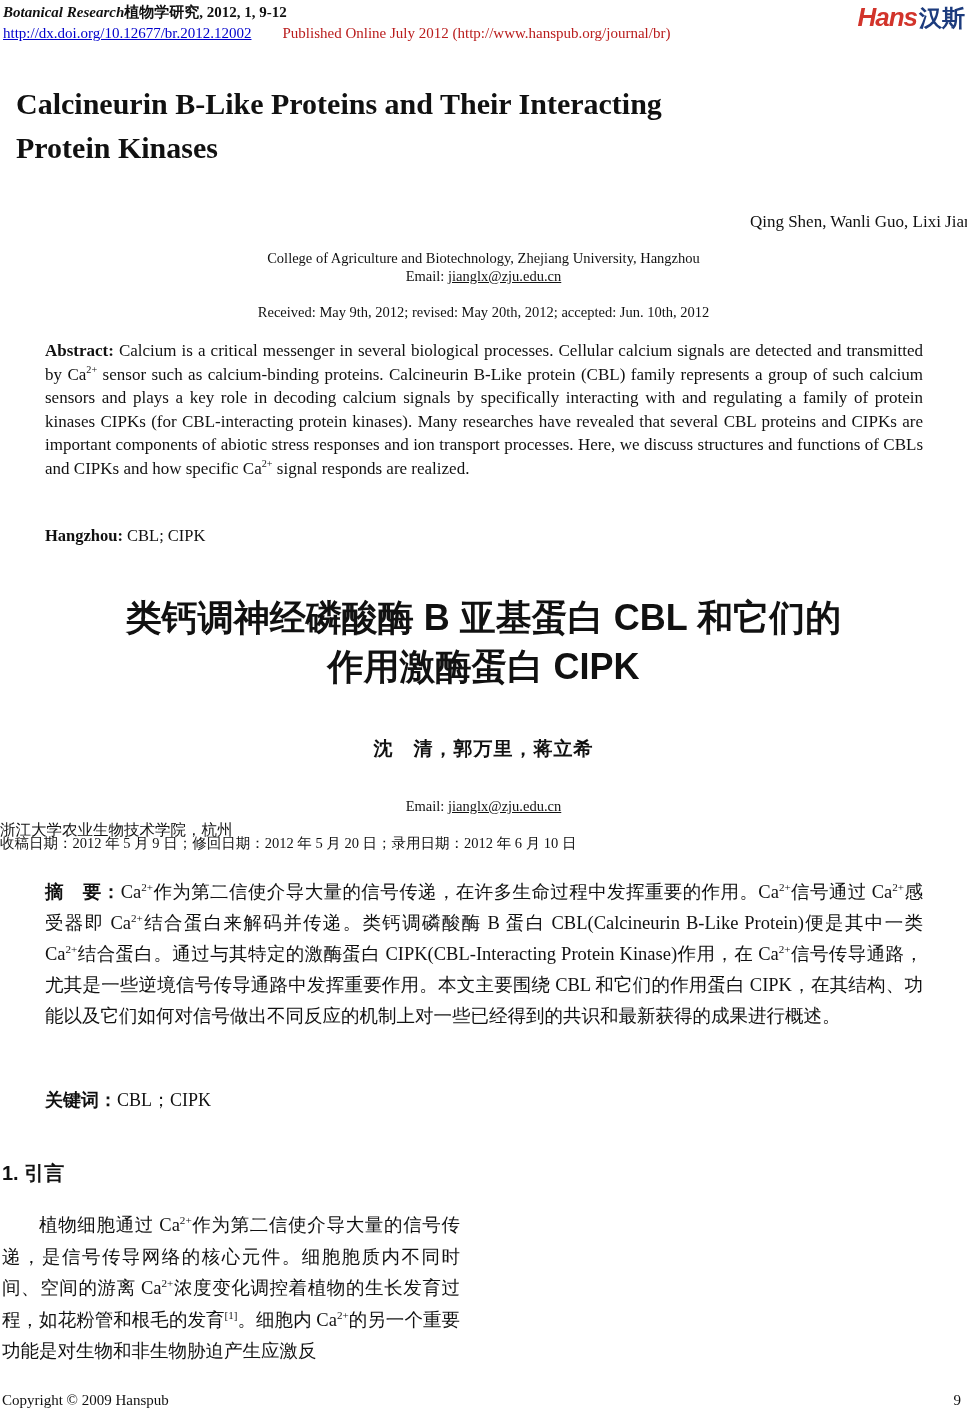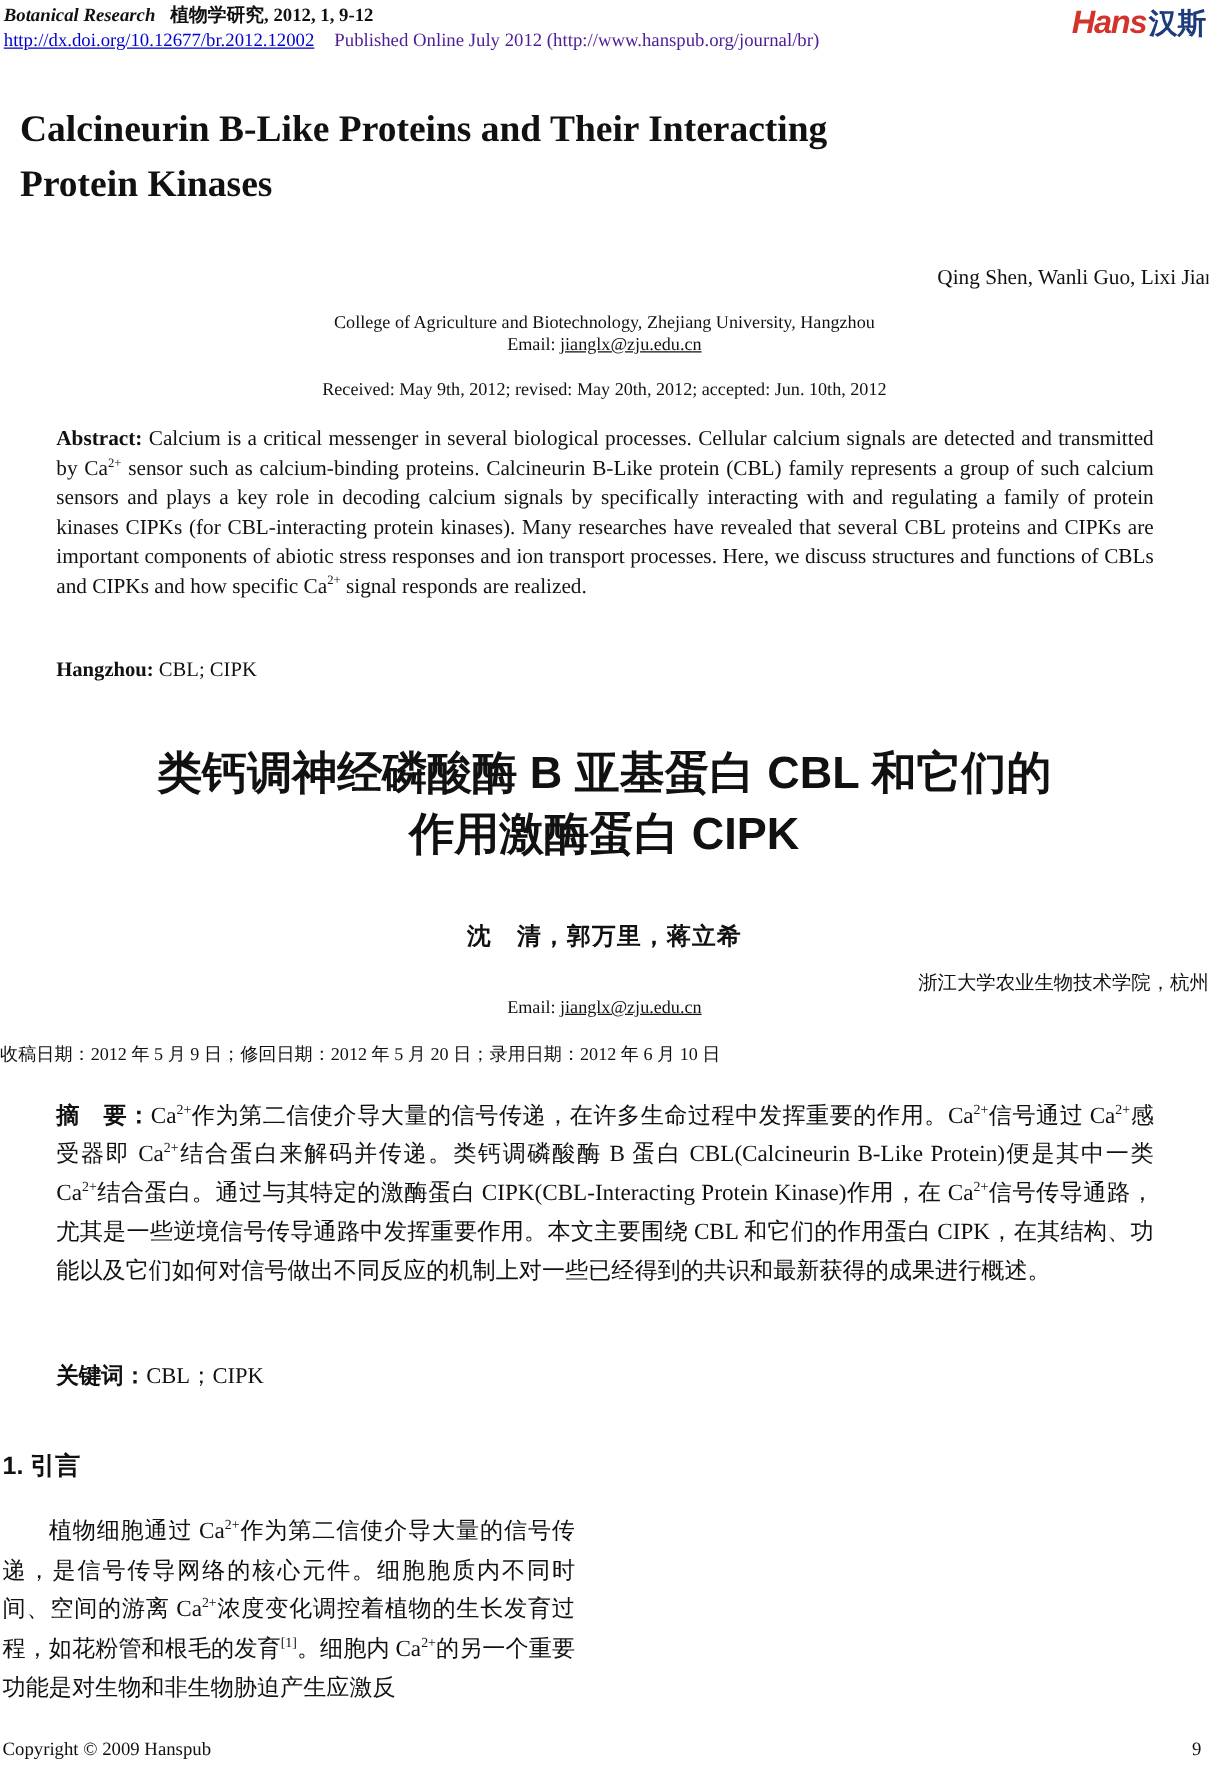--- a/index.html
+++ b/index.html
@@ -10,24 +10,24 @@
     background: #ffffff;
     color: #111111;
     font-family: "Liberation Serif", "DejaVu Serif", serif;
     overflow: hidden;
   }
   sup { font-size: 0.6em; vertical-align: super; line-height: 0; }
 
   
   .jline { position: absolute; top: 3px; left: 3px; font-size: 15px; font-weight: bold; white-space: nowrap; }
   .jname { font-style: italic; }
-  .jrest { margin-left: 12px; text-align: center; }
+  .jrest { margin-left: 0; text-align: center; }
   .dline { position: absolute; top: 25px; left: 3px; font-size: 15px; white-space: nowrap; }
   .doi { color: #0000cc; text-decoration: underline; cursor: pointer; }
-  .pub { margin-left: 16px; color: #4c1d95; }
+  .pub { margin-left: 31px; color: #b91c1c; }
   .logo { position: absolute; top: 2px; right: 2px; font-family: "Liberation Sans", "DejaVu Sans", sans-serif; font-weight: bold; white-space: nowrap; }
   .logo-latin { color: #d2342b; font-style: italic; font-size: 26px; letter-spacing: -1px; }
   .logo-cjk { color: #1c3b7d; font-size: 23px; margin-left: 2px; }
 
   
   .en-title { position: absolute; top: 82px; left: 16px; width: 100%; 
               font-size: 30px; font-weight: bold; line-height: 44px; margin: 0; }
   .en-authors { position: absolute; top: 212px; left: 0; width: 100%; text-align: right; font-weight: normal; font-size: 17px; padding-left: 14px; }
   .en-affil   { position: absolute; top: 250px; left: 0; width: 100%; text-align: center; font-size: 14.5px; }
   .en-email   { position: absolute; top: 268px; left: 0; width: 100%; text-align: center; font-size: 14.5px; }
@@ -37,21 +37,21 @@
   .abstract { position: absolute; top: 339px; left: 45px; width: 878px;
               font-size: 17px; line-height: 23.5px; text-align: justify; margin: 0; }
   .en-keywords { position: absolute; top: 526px; left: 45px; font-size: 16.5px; margin: 0; }
 
   
   .cjk-bold { font-family: "Liberation Sans", "DejaVu Sans", sans-serif; font-weight: bold; }
   .cn-title { position: absolute; top: 593px; left: 0; width: 100%; text-align: center;
               font-size: 36px; font-weight: bold; line-height: 49px; margin: 0;
               font-family: "Liberation Sans", "DejaVu Sans", sans-serif; }
   .cn-authors { position: absolute; top: 736px; left: 0; width: 100%; text-align: center; font-size: 19px; font-weight: bold; letter-spacing: 1px; }
-  .cn-affil { position: absolute; top: 776px; left: 0; width: 100%; text-align: right; font-size: 15.5px; }
+  .cn-affil { position: absolute; top: 820px; left: 0; width: 100%; text-align: left; font-size: 15.5px; }
   .cn-email { position: absolute; top: 798px; left: 0; width: 100%; text-align: center; font-size: 14.5px; }
   .cn-dates { position: absolute; top: 834px; left: 0; width: 100%; text-align: left; font-size: 14.5px; }
 
   .cn-abstract { position: absolute; top: 876px; left: 45px; width: 878px;
                  font-size: 18.5px; line-height: 31px; text-align: justify; margin: 0; }
   .cn-keywords { position: absolute; top: 1088px; left: 45px; font-size: 18px; margin: 0; }
 
   
   .columns { position: absolute; top: 1160px; left: 2px; width: 963px; display: flex; gap: 28px; }
   .col { width: 458px; }

